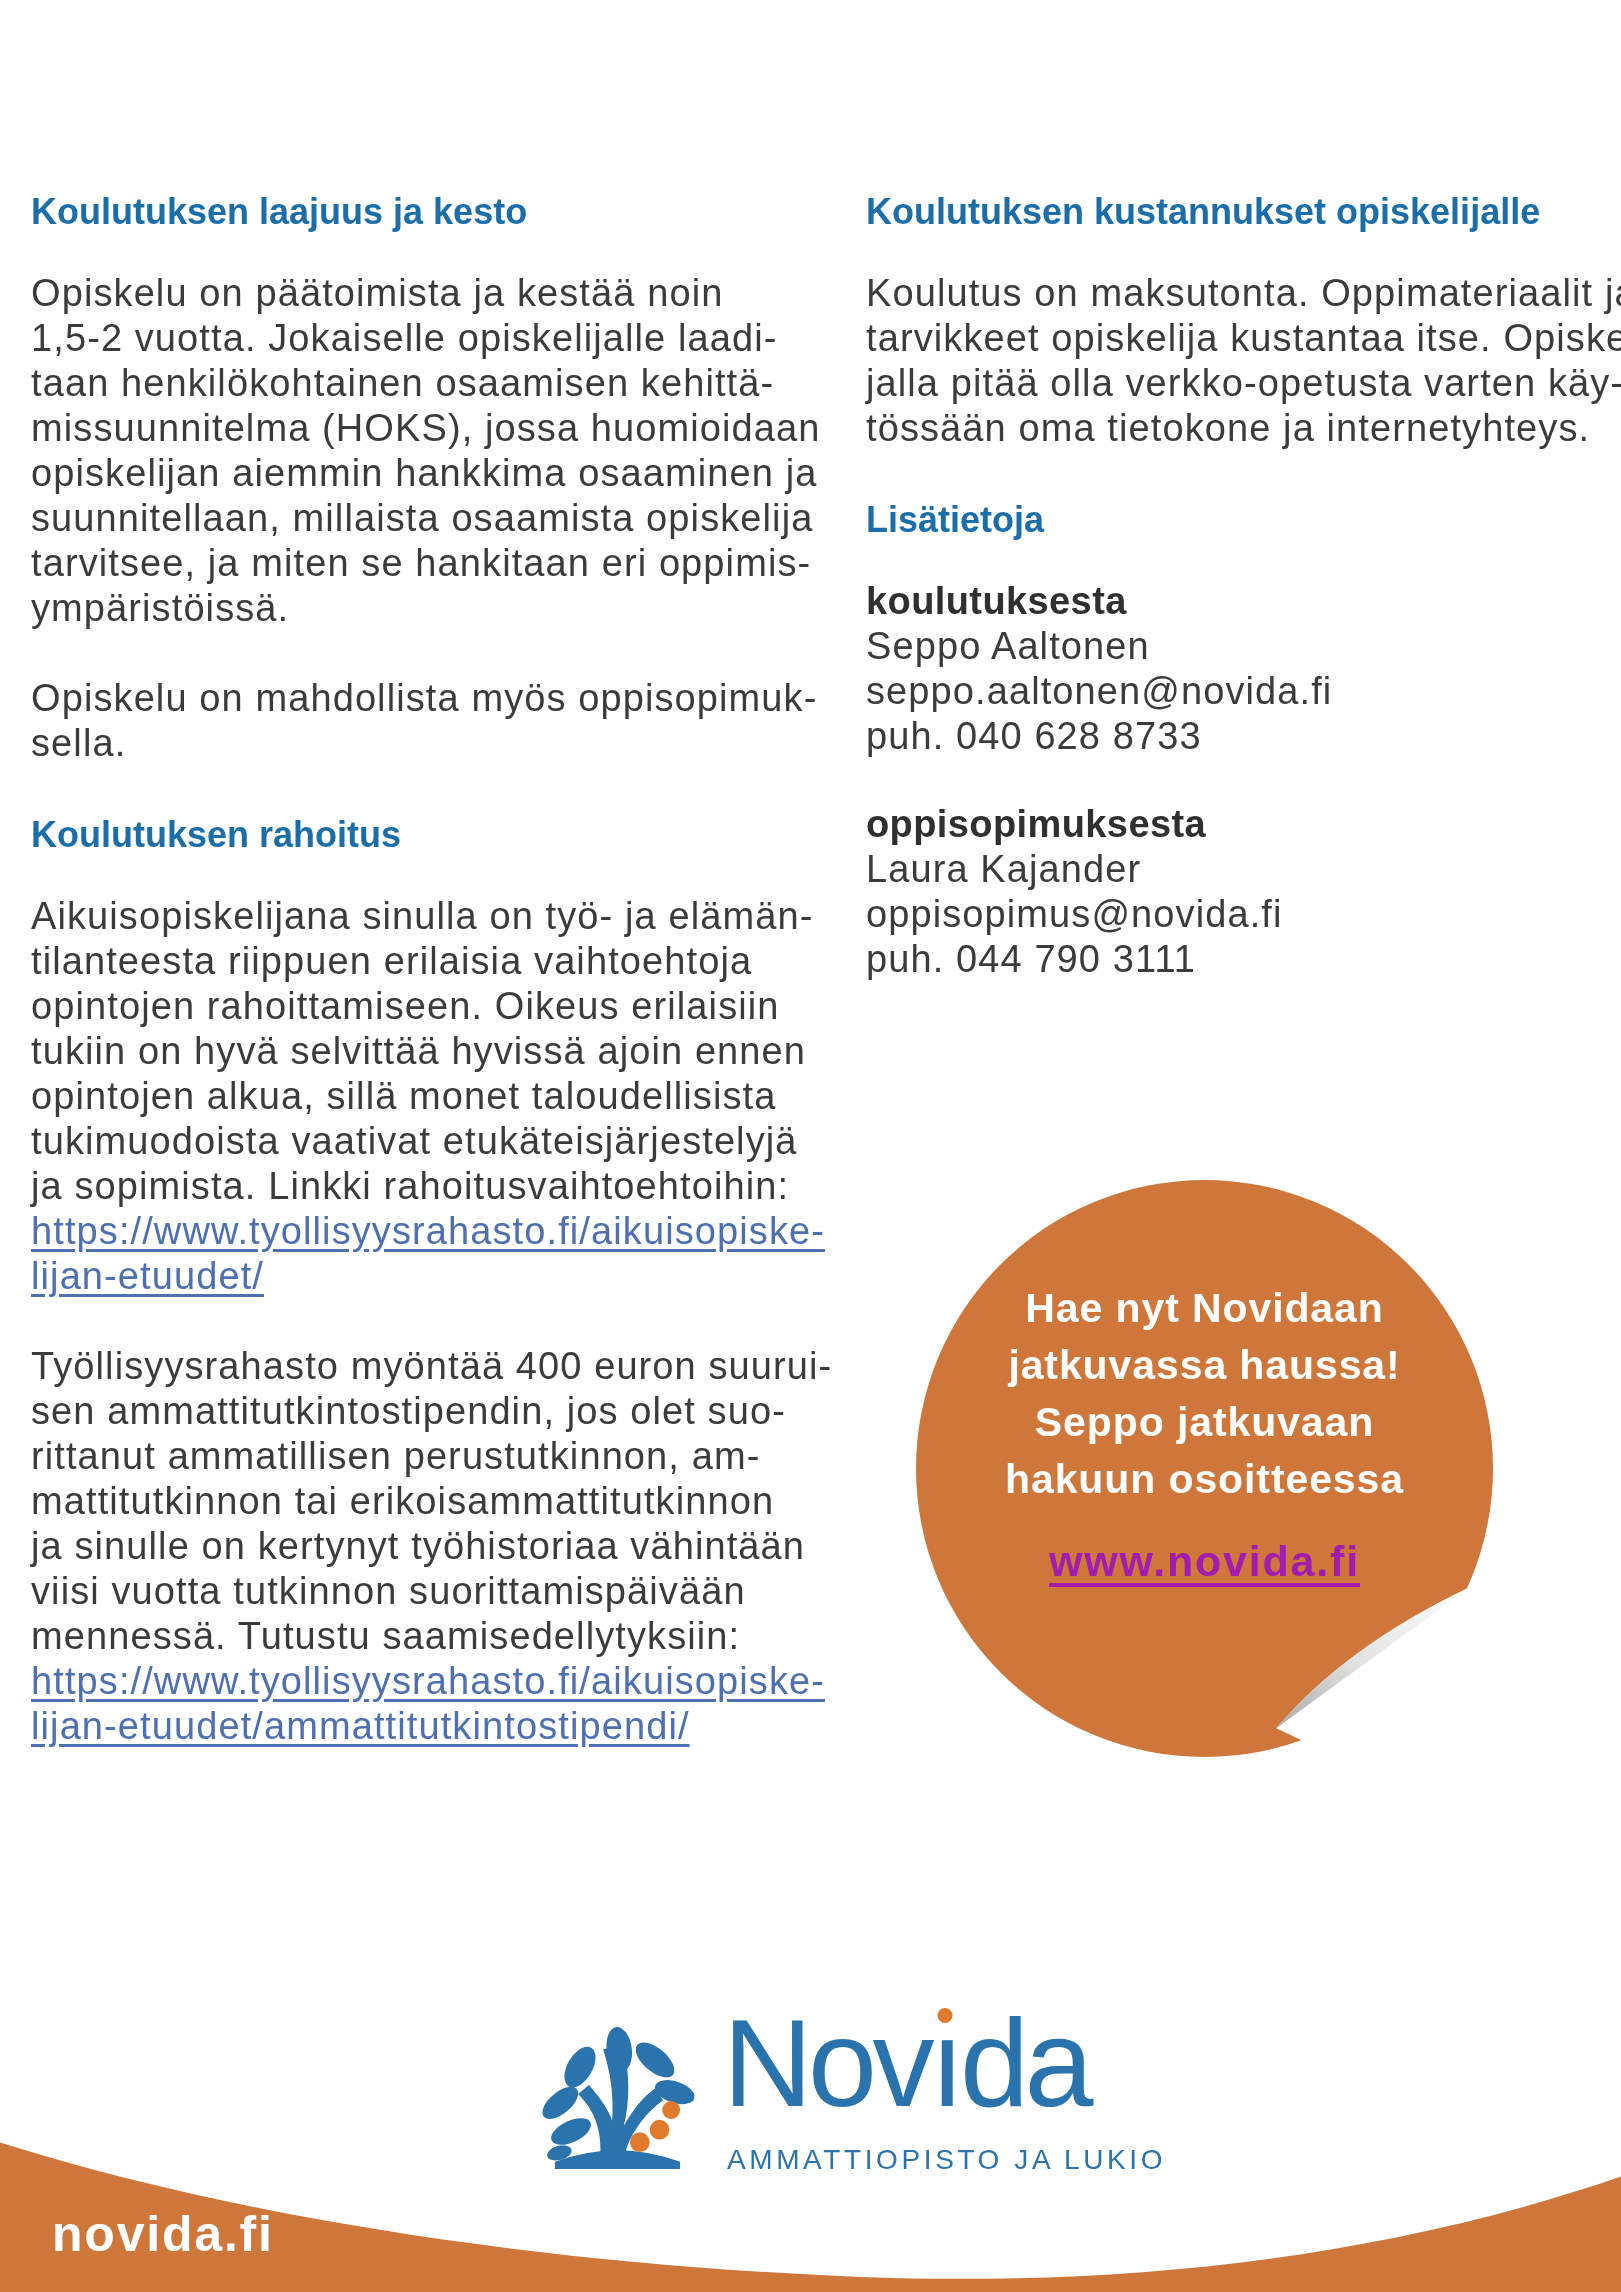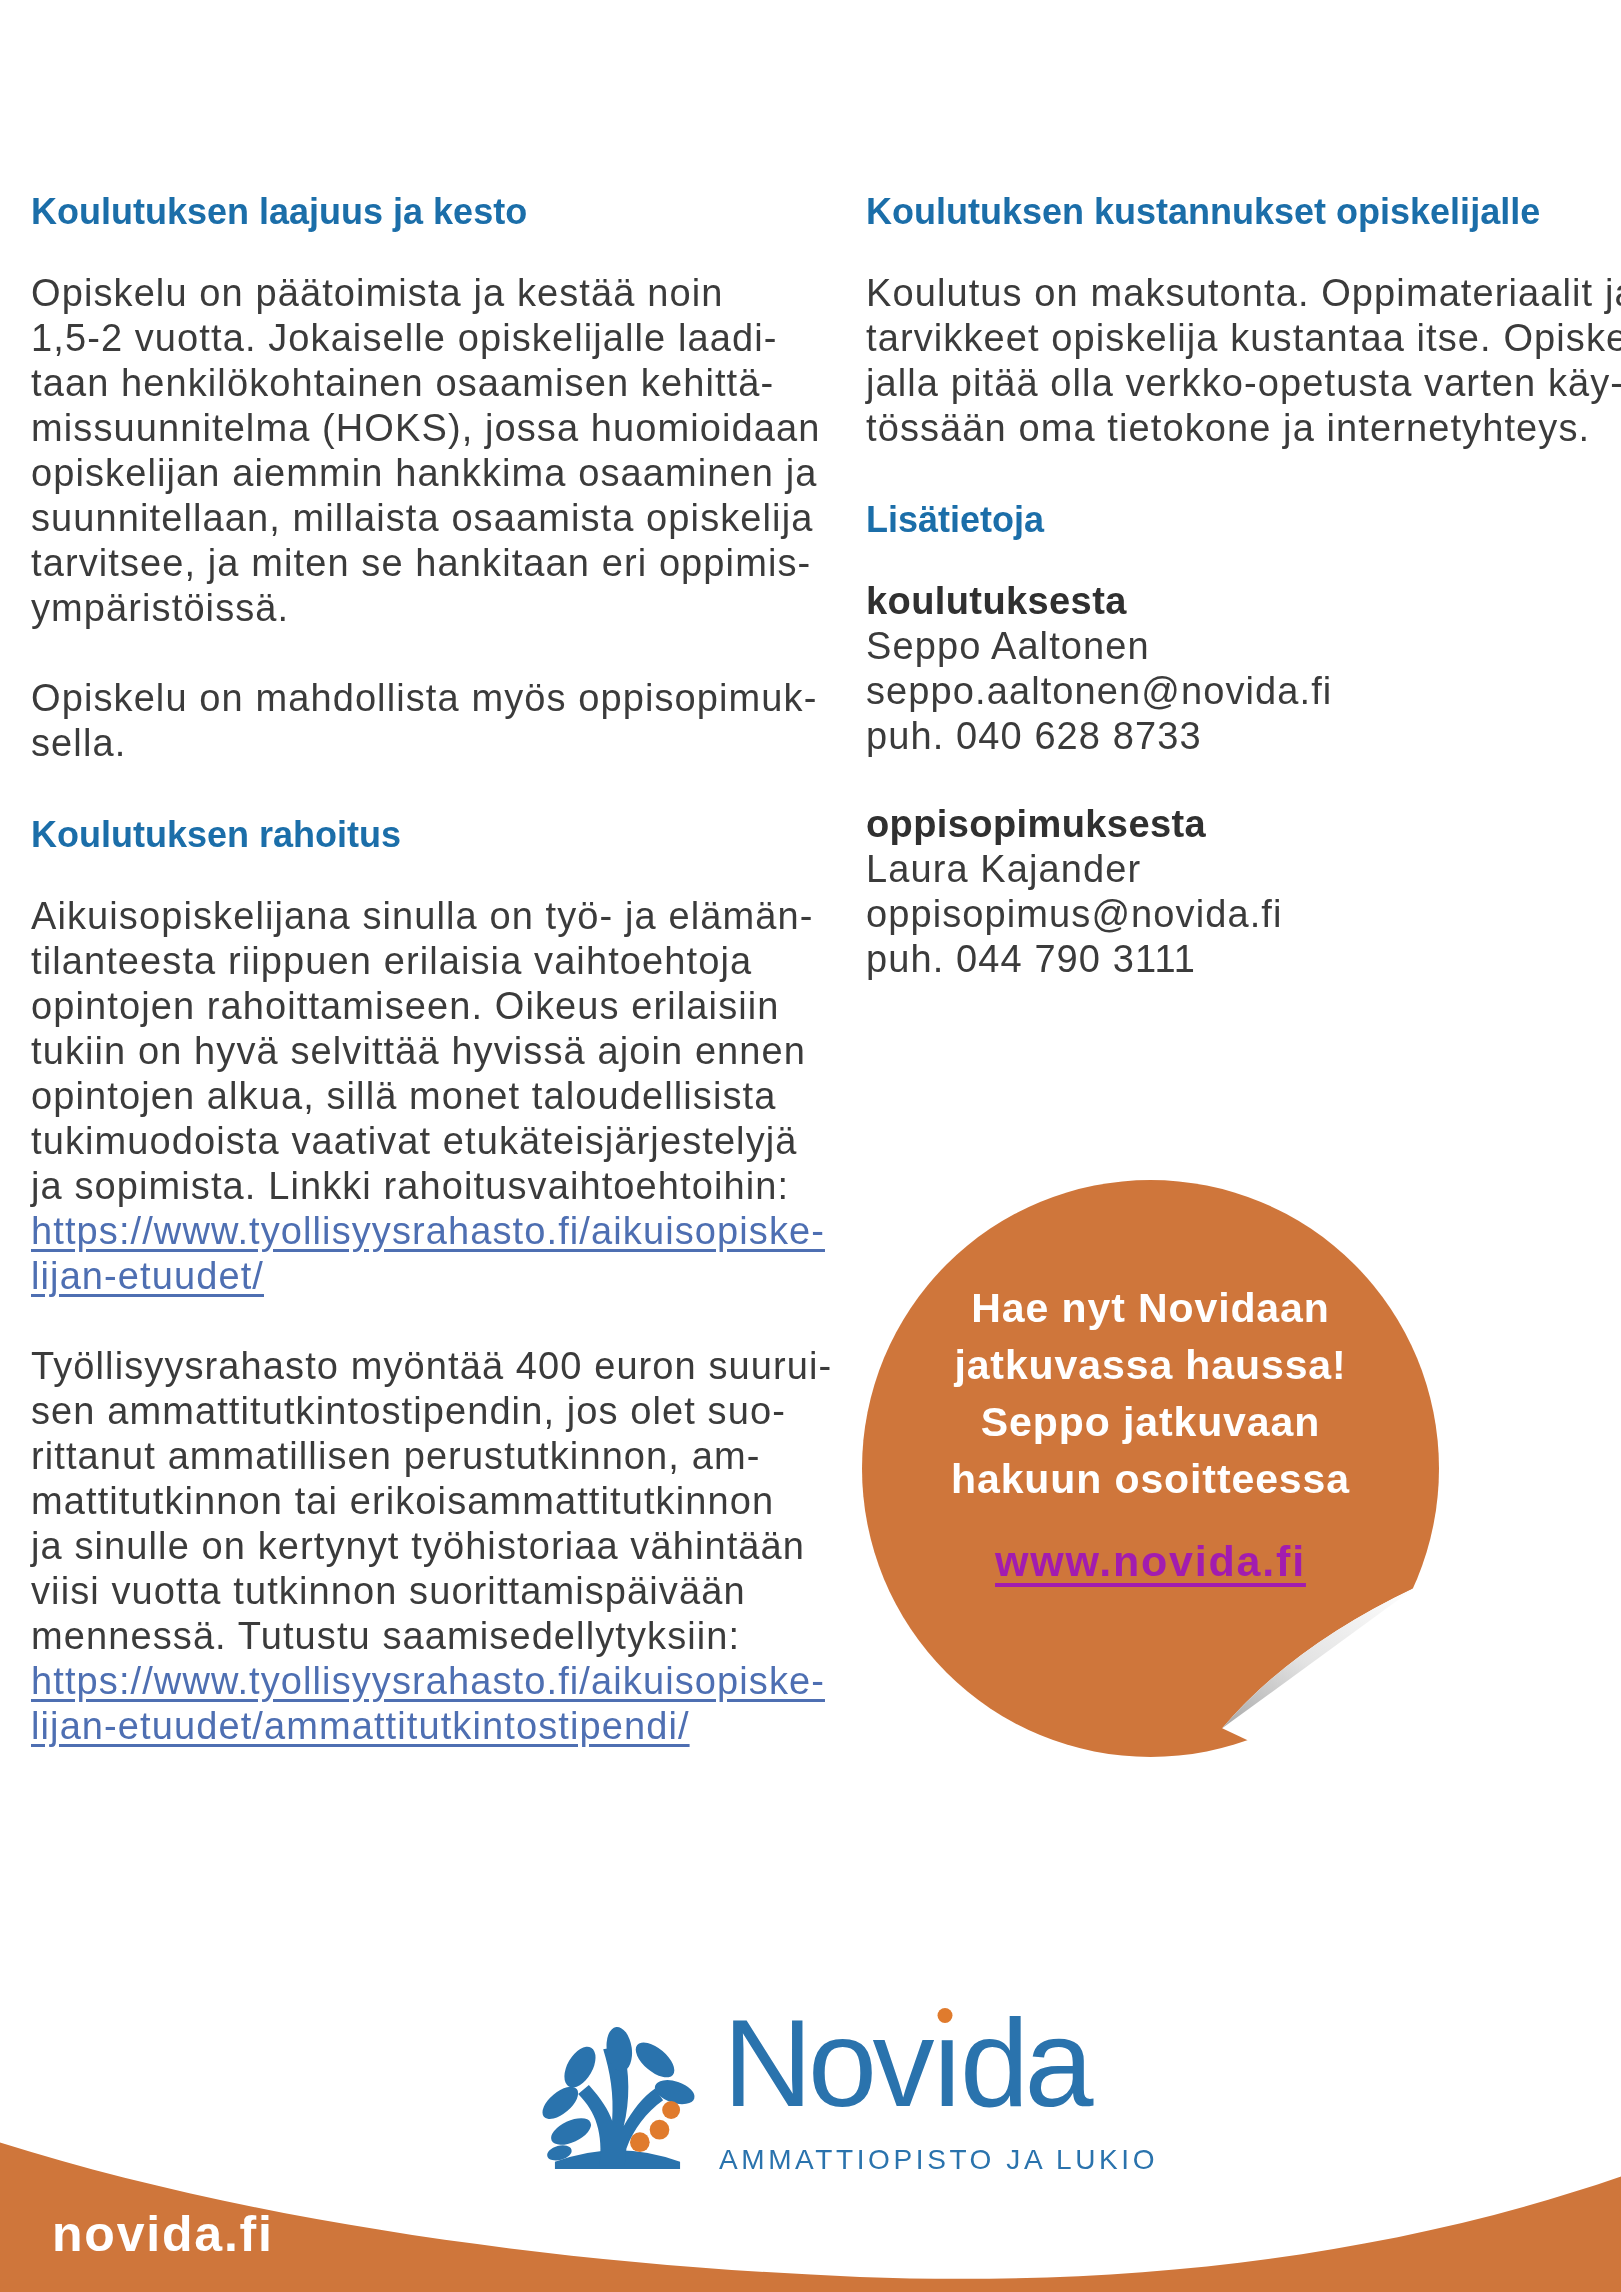--- a/index.html
+++ b/index.html
@@ -28,21 +28,21 @@
   .link-line{
     color:#4e6fb2;text-decoration:underline;cursor:pointer;
     text-underline-offset:5.4px;
   }
   .contact{margin:0 0 43px 0;}
   .contact-title{
     font-size:38px;line-height:45px;font-weight:bold;color:#303030;
     letter-spacing:0.4px;white-space:nowrap;
   }
   
-  #sticker{position:absolute;left:862px;top:1180px;width:577px;height:577px;}
+  #sticker{position:absolute;left:916px;top:1180px;width:577px;height:577px;}
   #sticker svg{position:absolute;left:0;top:0;}
   #sticker-text{
     position:absolute;left:0;top:0;width:100%;height:100%;
     display:flex;flex-direction:column;align-items:center;
     padding-top:100px;box-sizing:border-box;
   }
   .sticker-line{
     font-size:41px;line-height:57px;font-weight:bold;color:#ffffff;
     letter-spacing:0.9px;white-space:nowrap;
   }
@@ -58,21 +58,21 @@
     position:absolute;left:186px;top:-25px;
     font-size:124px;line-height:124px;color:#2a73ad;
     letter-spacing:-4.5px;font-weight:normal;white-space:nowrap;
   }
   #logo-word .i-wrap{position:relative;display:inline-block;}
   #logo-word .i-wrap::after{
     content:'';position:absolute;left:50%;transform:translateX(-50%);
     top:7.2px;width:15px;height:15px;border-radius:50%;background:#e07b2d;
   }
   #logo-sub{
-    position:absolute;left:182px;top:118px;
+    position:absolute;left:190px;top:118px;
     font-size:28px;color:#2a73ad;letter-spacing:3.6px;white-space:nowrap;
   }
   
   #footer-wave{position:absolute;left:0;bottom:0;width:1621px;height:206px;}
   #footer-site{
     position:absolute;left:52px;top:2205px;
     font-size:50px;font-weight:bold;color:#ffffff;letter-spacing:1.8px;
   }
 </style>
 </head>

